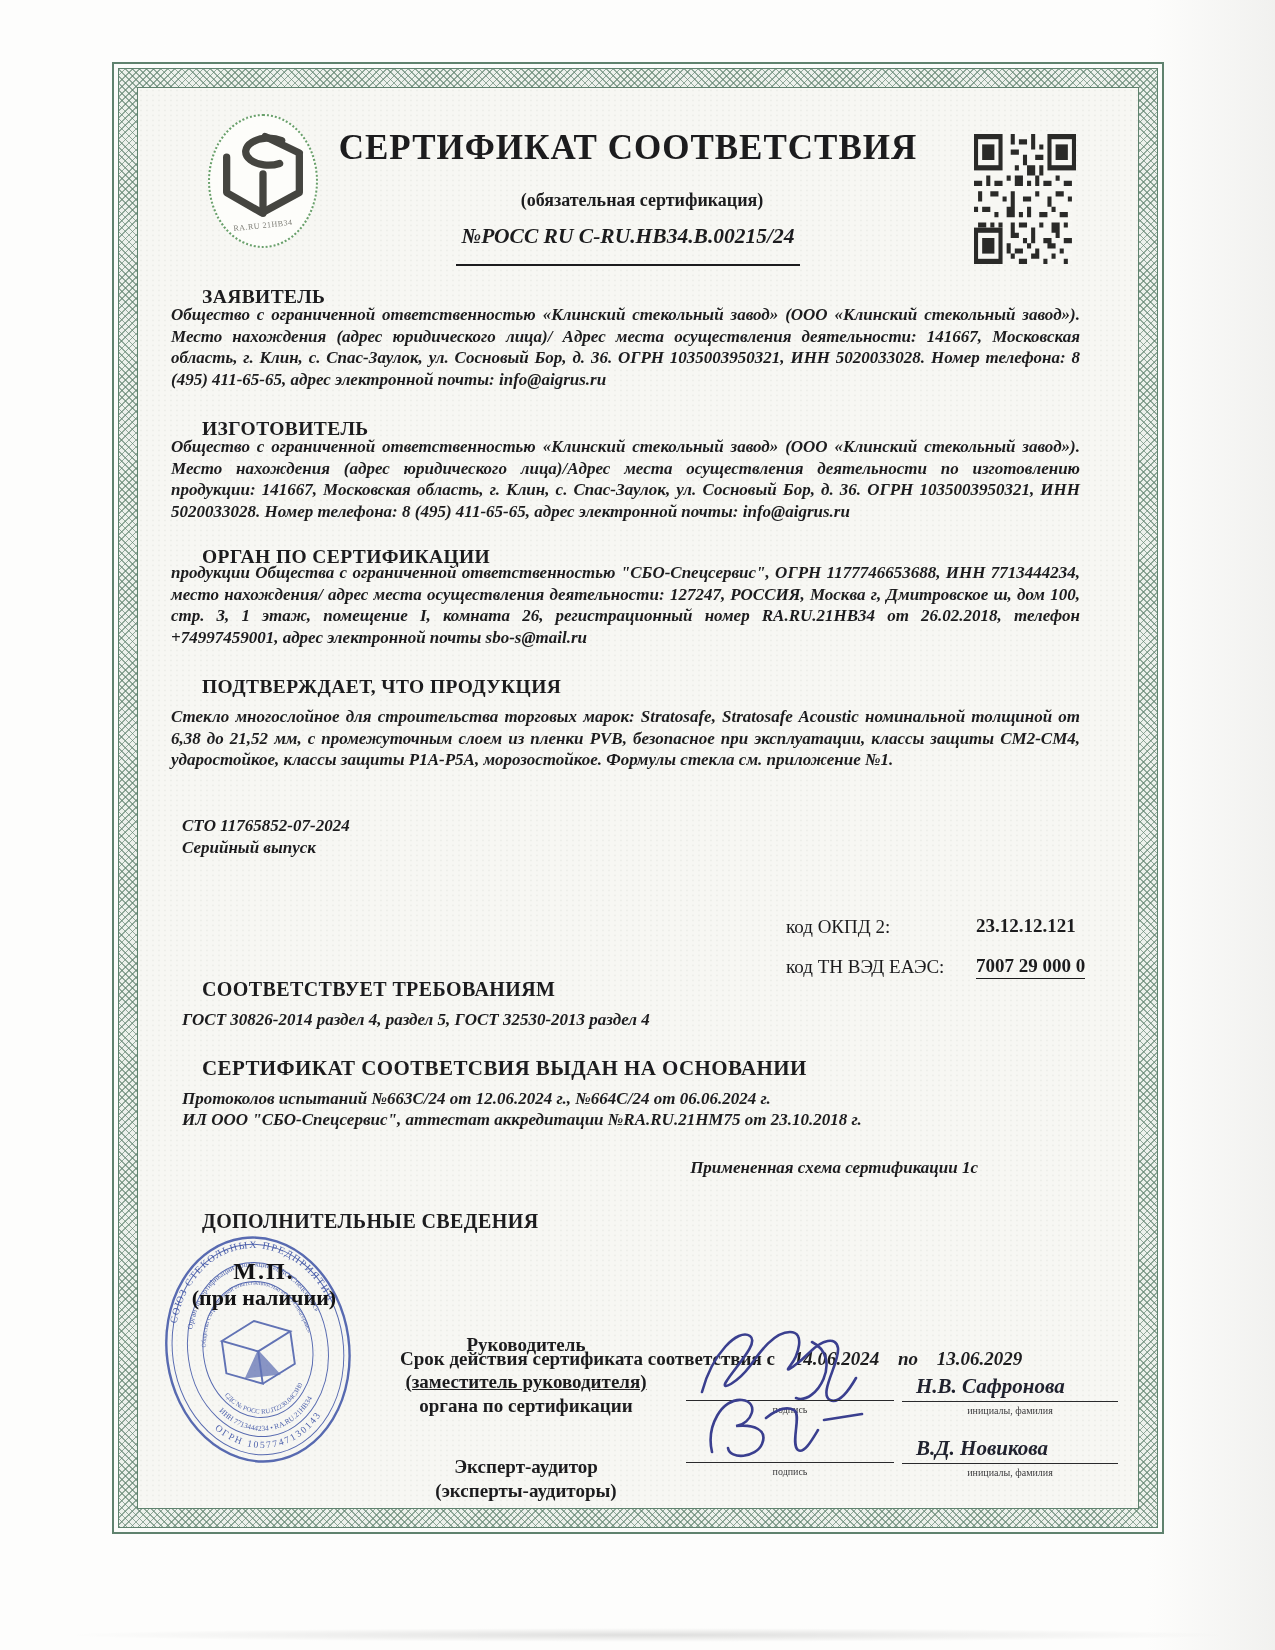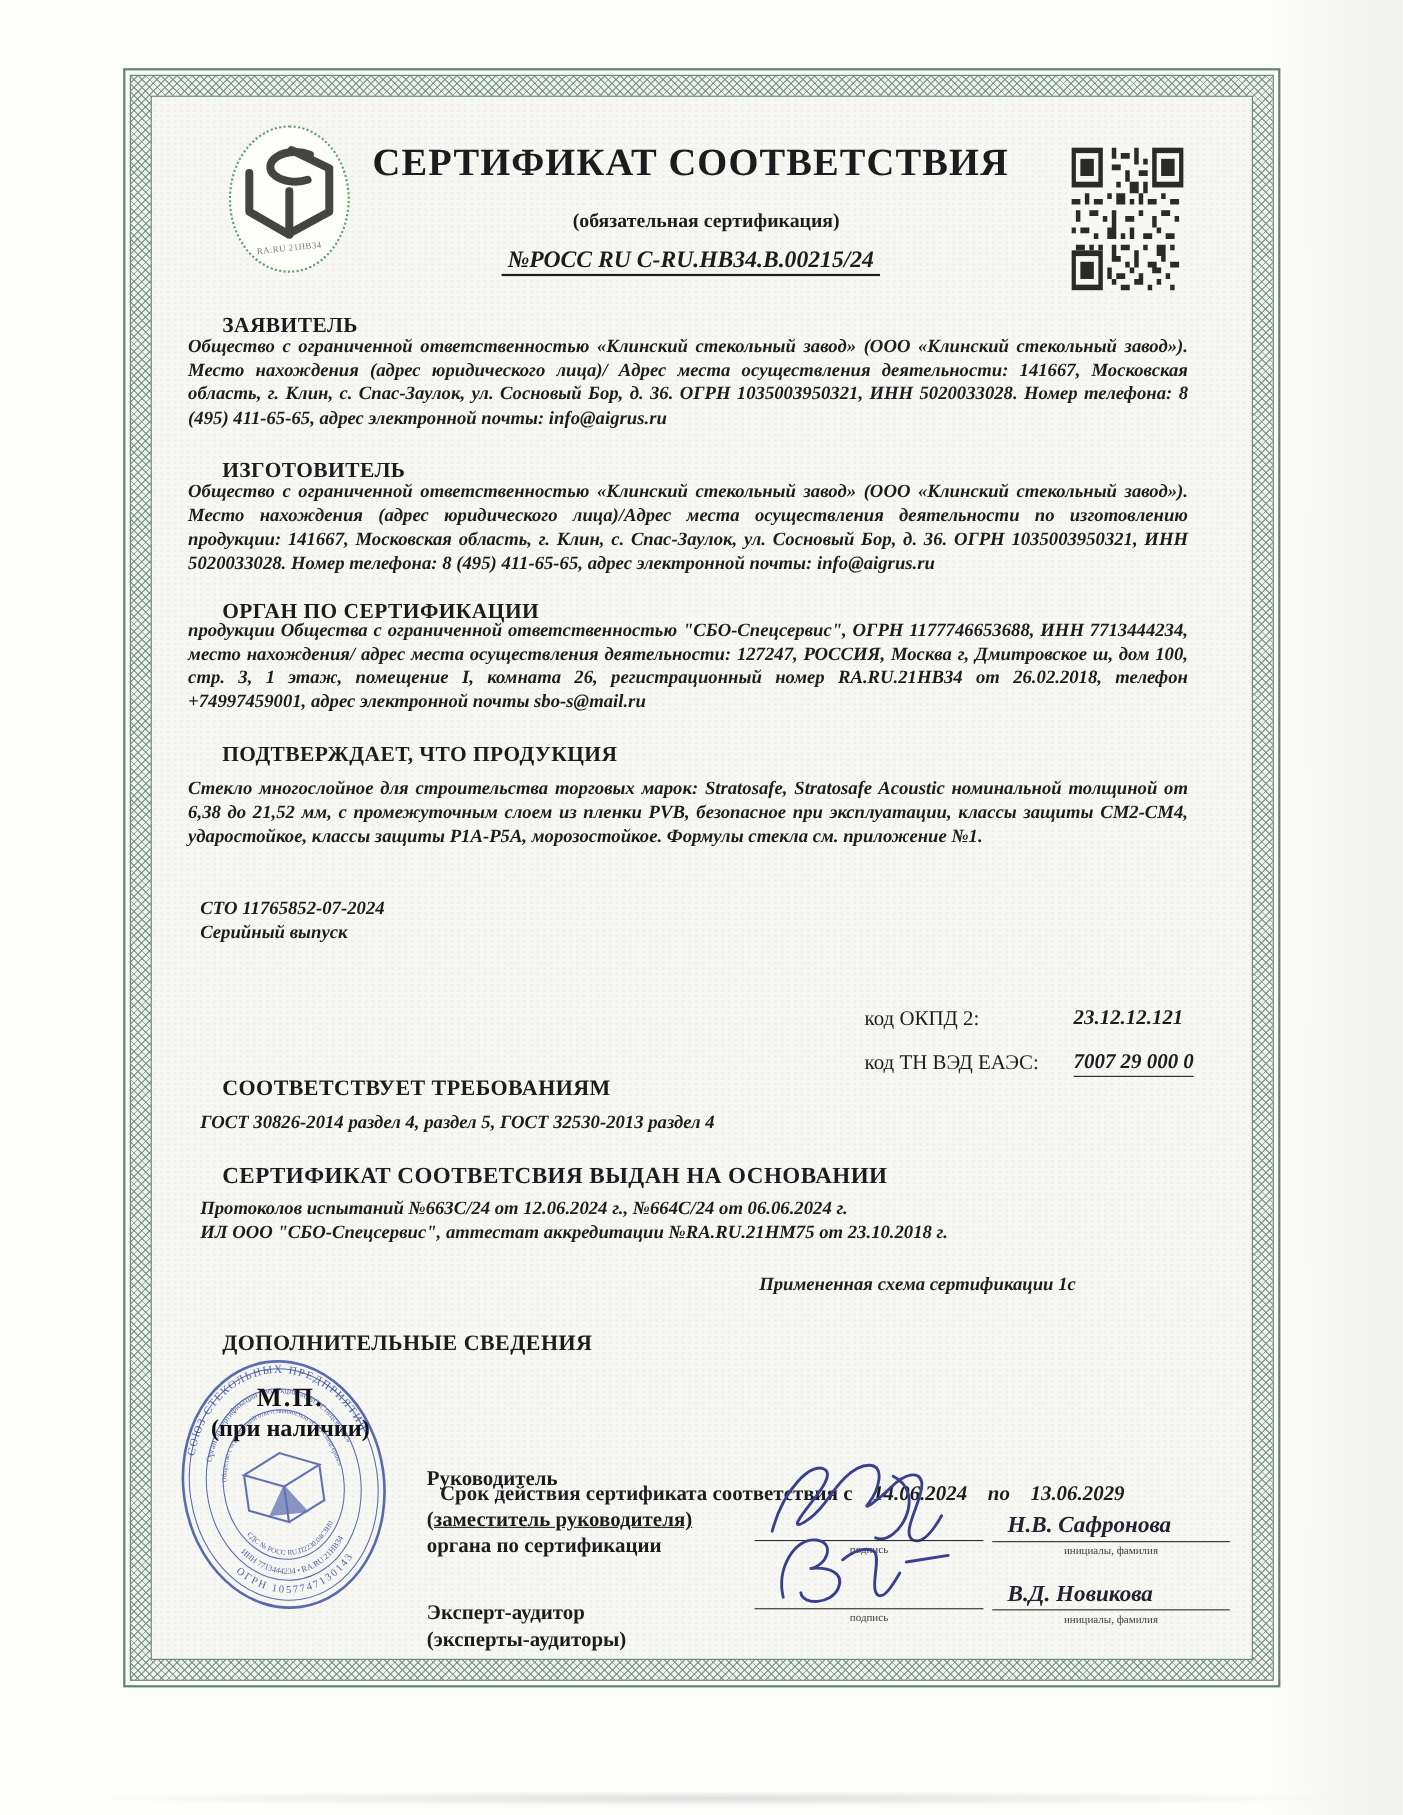--- a/index.html
+++ b/index.html
@@ -36,35 +36,35 @@
     left:70px;top:26px;width:110px;height:134px;border:2px dotted #69a06b;border-radius:50%;
     background:#fdfdfa;box-sizing:border-box;text-align:center;
   }
   .logo-code{position:absolute;bottom:16px;left:0;right:0;font-size:8px;color:#7c7c74;
     letter-spacing:.5px;transform:rotate(-6deg);}
   .title{left:170px;top:40px;width:640px;text-align:center;font-size:35px;font-weight:bold;
     letter-spacing:1px;}
   .subtitle{left:184px;top:102px;width:640px;text-align:center;font-size:18px;font-weight:bold;}
   .number{left:170px;top:136px;width:640px;text-align:center;font-size:21.5px;font-weight:bold;
     font-style:italic;}
-  .number span{border-bottom:2px solid #1c1c1e;padding:0 6px 1px 6px;}
+  .number span{border-bottom:2px solid #1c1c1e;padding:0 6px 16px 6px;}
   .qr{left:836px;top:46px;width:102px;height:130px;}
   
   .h{font-weight:bold;font-size:19.5px;letter-spacing:.4px;left:64px;}
   .body-text{left:33px;right:58px;font-size:17px;font-weight:bold;font-style:italic;
     line-height:21.5px;text-align:justify;}
   .plain-bi{font-size:17px;font-weight:bold;font-style:italic;}
   .code-label{font-size:19px;font-weight:normal;}
-  .code-value{font-size:19px;font-weight:bold;font-style:italic;}
+  .code-value{font-size:19px;font-weight:bold;}
   .underlined{border-bottom:1.5px solid #1c1c1e;padding-bottom:1px;}
   .center-block{text-align:right;}
   .validity{left:262px;top:1260px;font-size:19px;font-weight:bold;white-space:nowrap;}
   .validity b{margin-left:14px;font-style:italic;}
   
-  .roles{left:250px;width:300px;font-size:19px;font-weight:bold;}
+  .roles{left:238px;width:300px;text-align:center;font-size:19px;font-weight:bold;}
   .u{text-decoration:underline;}
   .sig-line{left:548px;width:208px;border-top:1.5px solid #2a2a2c;height:0;}
   .tiny-label{font-size:10px;color:#3c3c3e;text-align:center;}
   .sig-name{font-size:21px;font-weight:bold;font-style:italic;color:#20222e;}
   .name-line{left:764px;width:216px;border-top:1.5px solid #2a2a2c;height:0;}
   .mp{left:36px;top:1170px;width:180px;text-align:center;font-weight:bold;color:#121214;}
   .mp .l1{font-size:24px;letter-spacing:2px;}
   .mp .l2{font-size:22px;}
   svg text{font-family:"Liberation Serif", serif;}
 </style>

